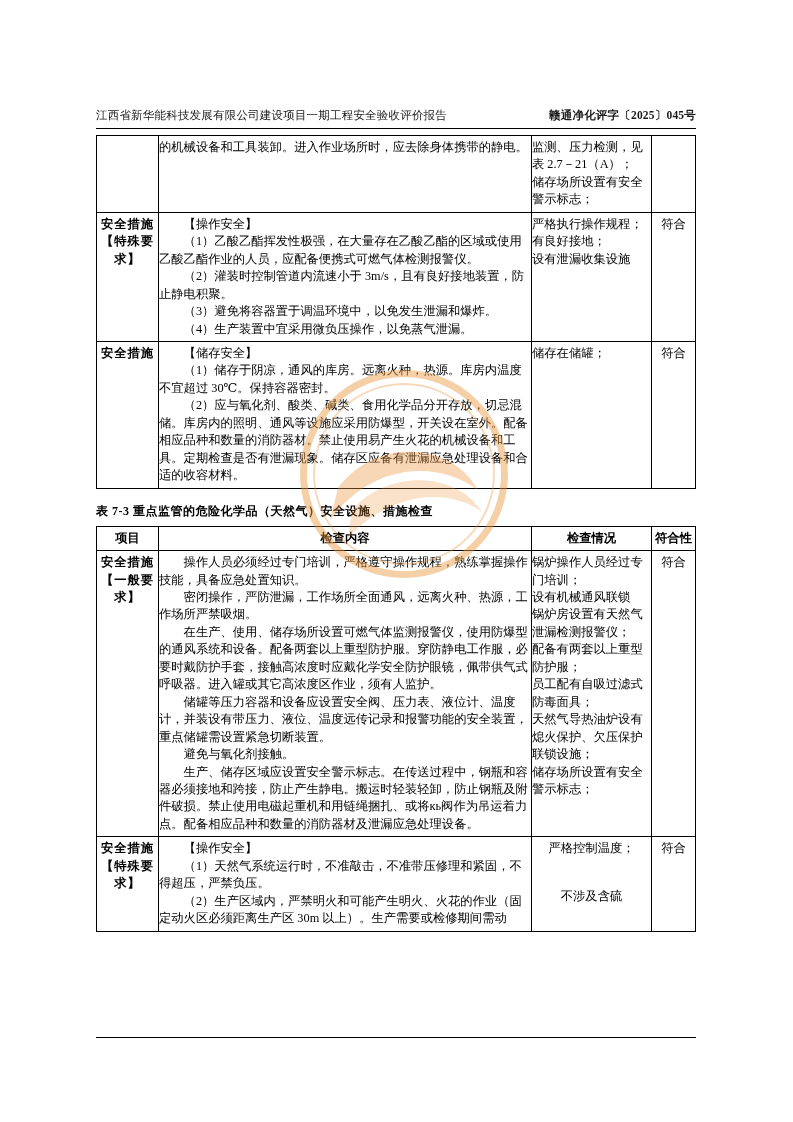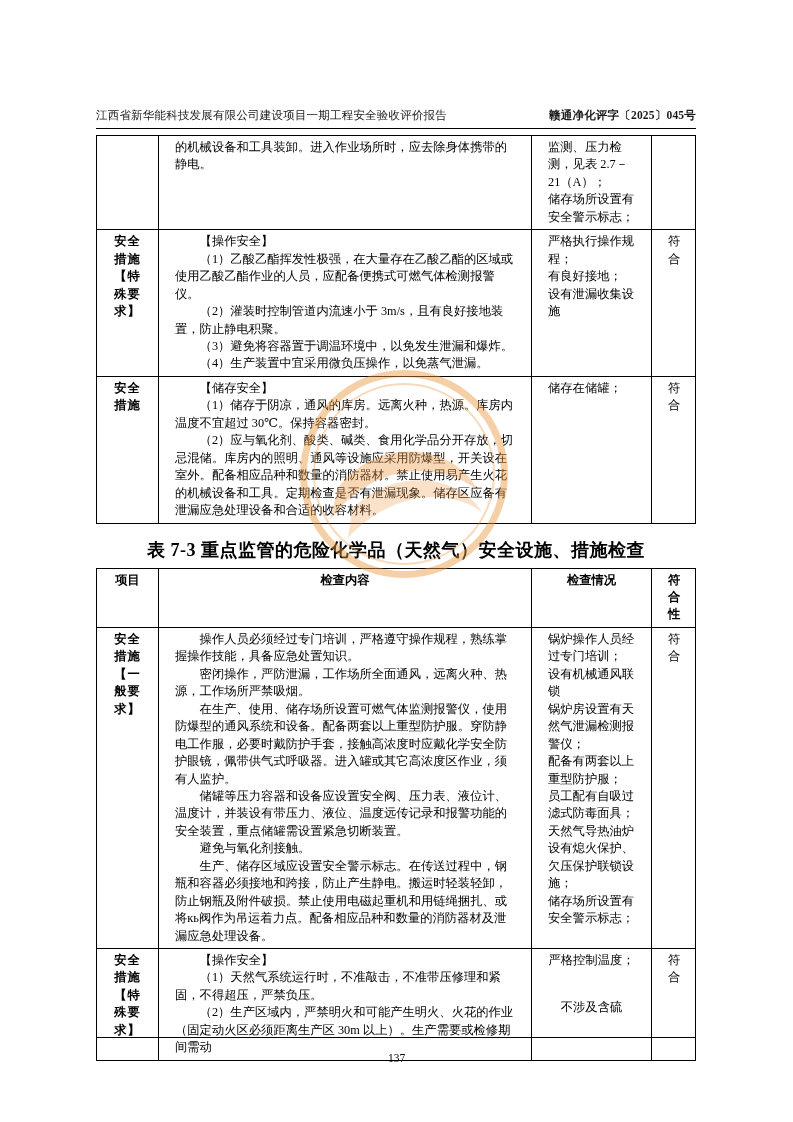--- a/index.html
+++ b/index.html
@@ -44,41 +44,40 @@
     border-collapse: collapse;
     width: 100%;
     table-layout: fixed;
   }
   table.doc {
     margin-top: 6px;
     border: 1.2px solid #000;
   }
   table.doc td, table.doc th {
     border: 1px solid #000;
-    padding: 3px 16px;
+    padding: 3px 0;
     font-size: 12.3px;
     line-height: 1.42;
     vertical-align: top;
     color: #000;
   }
   td.ctr {
     text-align: center;
     vertical-align: middle;
   }
   .cell-head {
     text-align: center;
     vertical-align: middle;
     font-weight: bold;
     letter-spacing: 1px;
     margin-top: 20px;
   }
   .indent { text-indent: 2em; }
   .tbl-title {
-    text-align: center;
-    font-size: 18px;
+    font-size: 12px;
     font-weight: bold;
     margin: 14px 0 6px 0;
     letter-spacing: 0.5px;
     color: #000;
   }
   .col-item { width: 62px; }
   .col-cond { width: 120px; }
   .col-ok   { width: 44px; }
 
   .thead td {
@@ -269,17 +268,14 @@
             <div>不涉及含硫</div>
           </td>
           <td class="ctr">符合</td>
         </tr>
       </tbody>
     </table>
 
   </div>
 
   <div class="footrule"></div>
-  <div class="footer">
-    <span>137</span>
-  </div>
 
 </div>
 
 </body></html>

